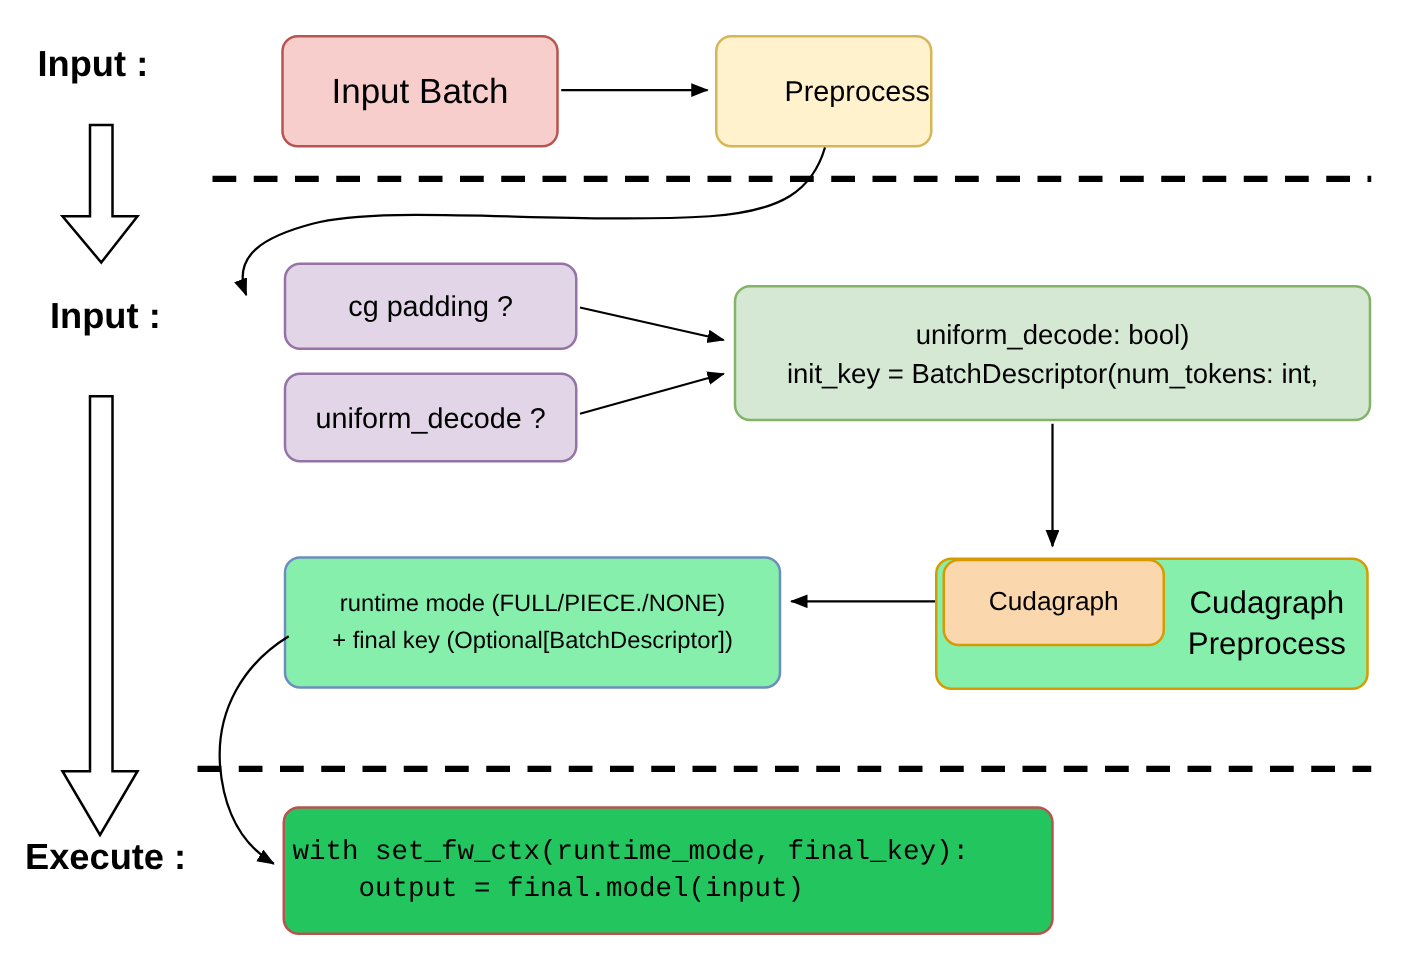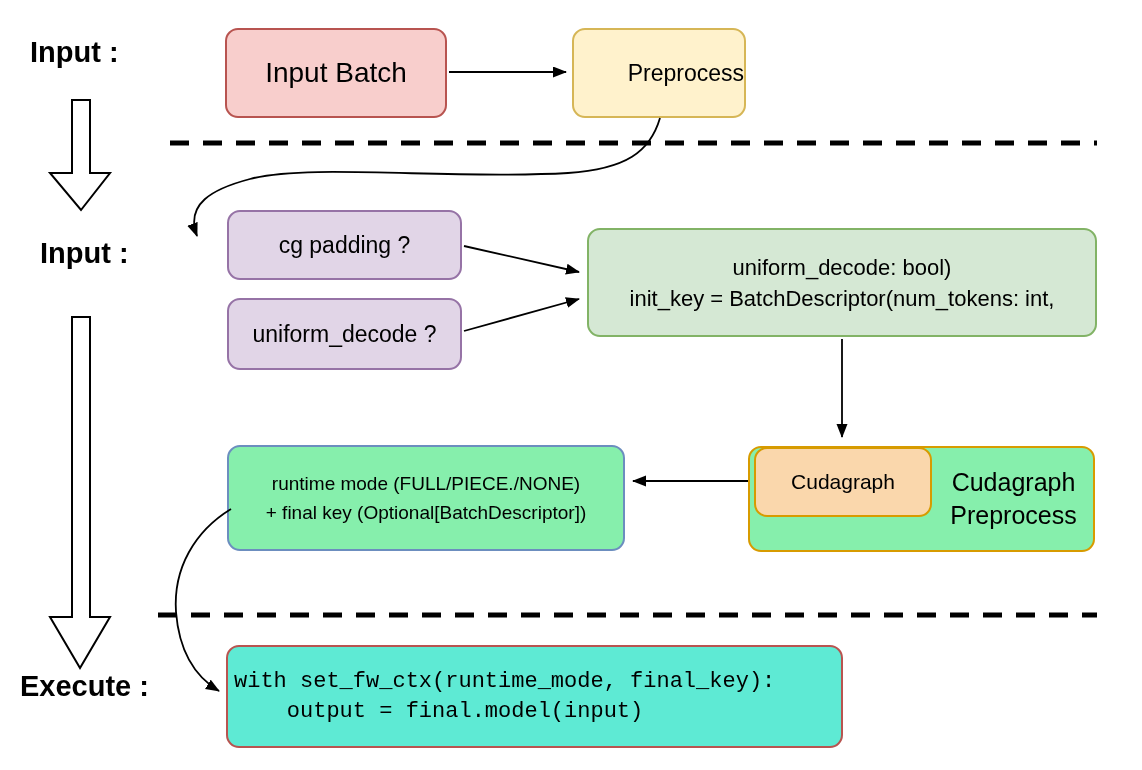--- a/index.html
+++ b/index.html
@@ -68,21 +68,21 @@
 
   <div class="node n-dispatch" style="background-color: rgb(250, 215, 172); border-color: rgb(215, 155, 0);">
     <span class="ln">Cudagraph</span>
   </div>
 
   <div class="node n-runtime" style="background-color: #86efac; border-color: rgb(108, 142, 191);">
     <span class="ln">runtime mode (FULL/PIECE./NONE)</span>
     <span class="ln">+ final key (Optional[BatchDescriptor])</span>
   </div>
 
-  <div class="node n-code" style="background-color: #5eead4; border-color: rgb(184, 84, 80);">
+  <div class="node n-code" style="background-color: #22c55e; border-color: rgb(184, 84, 80);">
     <span class="ln">with set_fw_ctx(runtime_mode, final_key):</span>
     <span class="ln">    output = final.model(input)</span>
   </div>
 
   <svg class="connector-layer" width="1142" height="770" viewBox="0 0 1142 770">
     <defs>
       <marker id="ah" markerWidth="16" markerHeight="13" refX="13" refY="5.5" orient="auto" markerUnits="userSpaceOnUse">
         <path d="M0,0 L14,5.5 L0,11 Z" style="fill: rgb(0, 0, 0);"></path>
       </marker>
     </defs>

